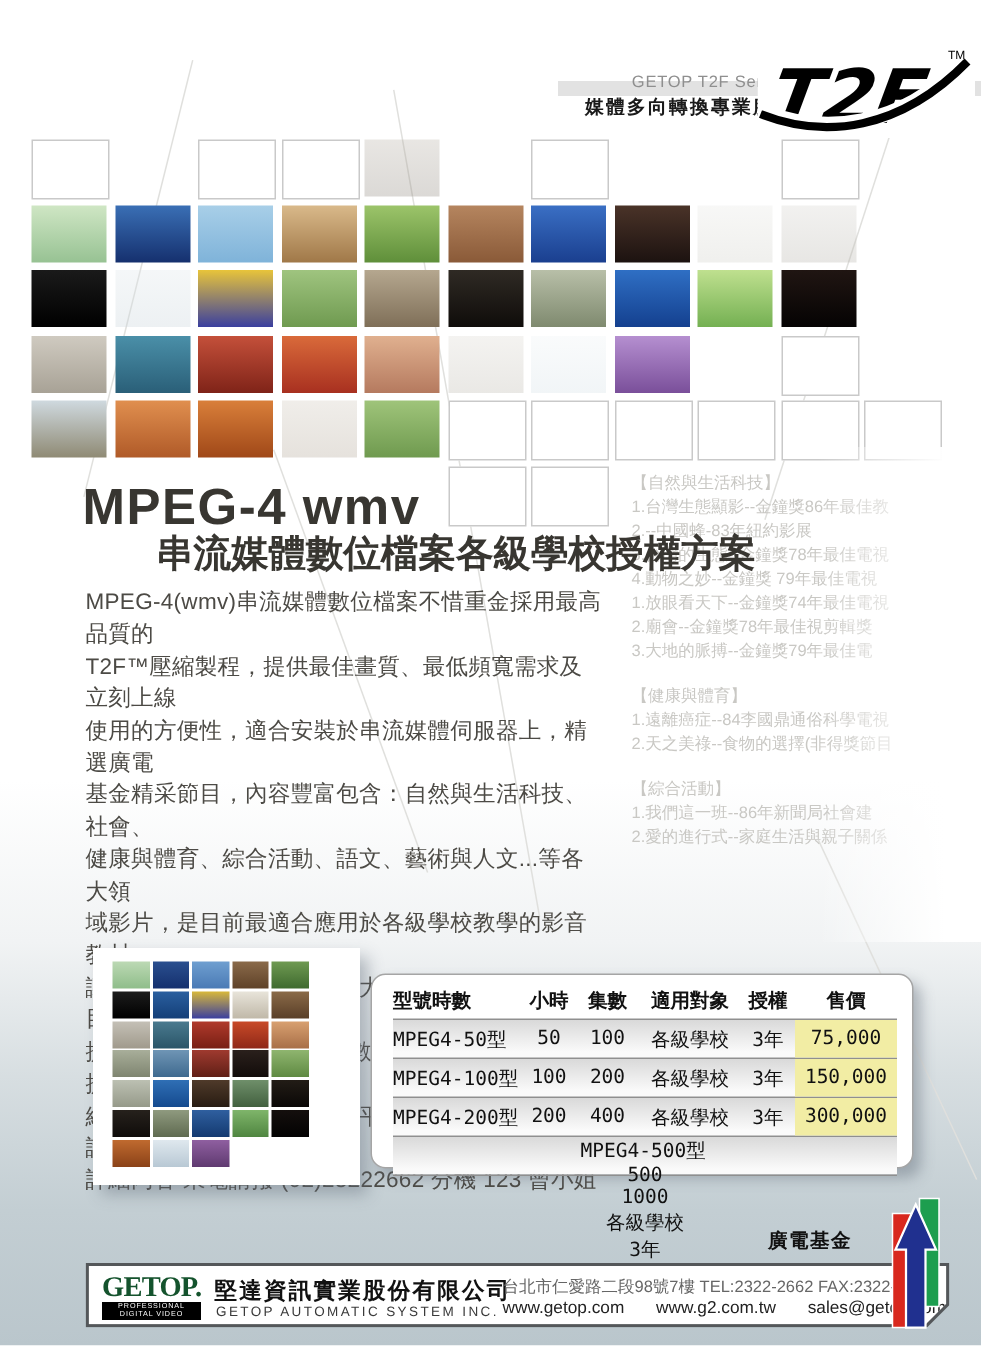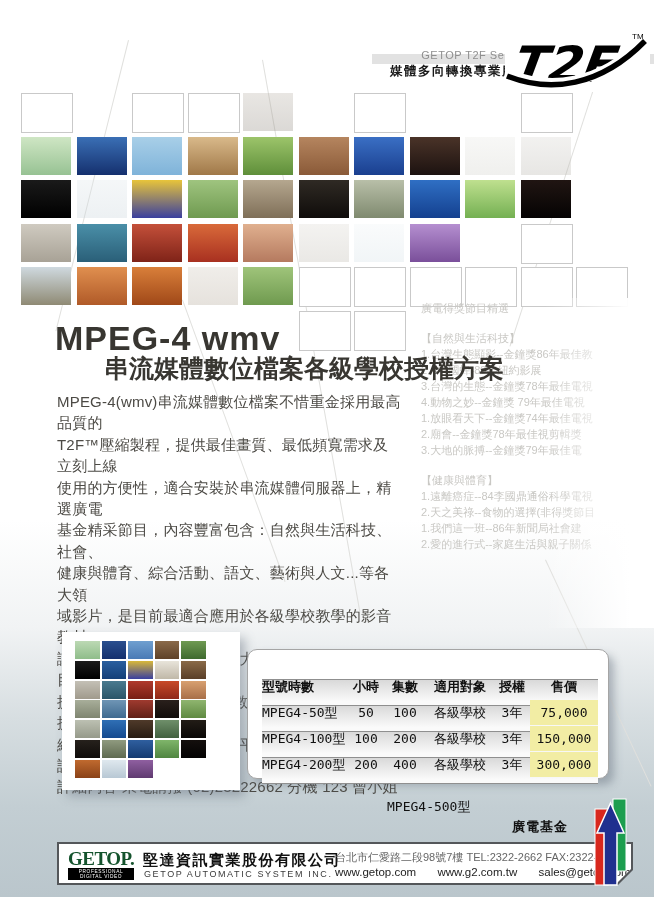--- a/index.html
+++ b/index.html
@@ -37,21 +37,21 @@
   .ccell{position:absolute;}
   
   .price-card{position:absolute;left:247px;top:649px;width:362px;height:130px;background:#fff;
     border:1px solid #a5a5a5;border-radius:10px;box-shadow:5px 6px 9px rgba(100,110,125,.45);
     z-index:3;box-sizing:border-box;padding:5px 10px 0 14px;}
   .prow{display:flex;align-items:center;height:24px;}
   .prow.head{font-weight:bold;font-size:13px;color:#111;}
   .prow.data{border-top:1px solid #8f8f8f;height:25px;background:linear-gradient(180deg,#d9d9d9 0%,#fafafa 85%);
     font-family:"DejaVu Sans Mono", monospace;font-size:13px;color:#111;}
   .prow.data:last-child{border-bottom:1px solid #8f8f8f;flex-direction:column;}
-  .pcell{text-align:center;height:100%;display:flex;align-items:center;justify-content:center;box-sizing:border-box;margin-top:40px;}
+  .pcell{text-align:center;height:100%;display:flex;align-items:center;justify-content:center;box-sizing:border-box;}
   .pcell.c0{width:86px;justify-content:flex-start;}
   .pcell.c1{width:36px;}
   .pcell.c2{width:42px;}
   .pcell.c3{width:68px;font-family:"Liberation Sans", sans-serif;}
   .pcell.c4{width:36px;}
   .pcell.c5{width:68px;}
   .prow.data .pcell.c5{background:#f2eda4;}
   
   .fund-label{position:absolute;left:512px;top:818px;font-size:13px;font-weight:bold;color:#111;z-index:4;letter-spacing:1px;}
   .fund-logo{position:absolute;left:591px;top:797px;z-index:5;}
@@ -150,33 +150,33 @@
 使用的方便性，適合安裝於串流媒體伺服器上，精選廣電
 基金精采節目，內容豐富包含：自然與生活科技、社會、
 健康與體育、綜合活動、語文、藝術與人文...等各大領
 域影片，是目前最適合應用於各級學校教學的影音教材，
 讓教學的內容更加生動活潑大幅提昇教學的效益，目前
 提供各級學校4種串流媒體數位檔案授權方案及另外提供
 線上同步暨非同步遠距教學平台服務，歡迎來電洽詢
 詳細內容‧來電請撥 (02)23222662 分機 123 曾小姐</div>
 
   <div class="sidebar">
-    <div class="sb-title">廣電得獎節目精選</div>
     <div>
         <div class="sb-head">【自然與生活科技】</div>
         <div class="sb-item">1.台灣生態顯影--金鐘獎86年最佳教</div>
         <div class="sb-item">2.--中國蜂-83年紐約影展</div>
         <div class="sb-item">3.台灣的生態--金鐘獎78年最佳電視</div>
         <div class="sb-item">4.動物之妙--金鐘獎 79年最佳電視</div>
         <div class="sb-item">1.放眼看天下--金鐘獎74年最佳電視</div>
         <div class="sb-item">2.廟會--金鐘獎78年最佳視剪輯獎</div>
         <div class="sb-item">3.大地的脈搏--金鐘獎79年最佳電</div>
         <div class="sb-head">【健康與體育】</div>
         <div class="sb-item">1.遠離癌症--84李國鼎通俗科學電視</div>
         <div class="sb-item">2.天之美祿--食物的選擇(非得獎節目</div>
+        <div class="sb-head">【綜合活動】</div>
         <div class="sb-item">1.我們這一班--86年新聞局社會建</div>
         <div class="sb-item">2.愛的進行式--家庭生活與親子關係</div>
       </div>
   </div>
   <div class="sb-fade"></div>
 
   <div class="collage-card">
       <div class="ccell" style="left: 13px; top: 9px; width: 24.5px; height: 18px; background: linear-gradient(rgb(188, 217, 180), rgb(143, 189, 138));"></div>
       <div class="ccell" style="left: 39.5px; top: 9px; width: 24.5px; height: 18px; background: linear-gradient(rgb(42, 79, 143), rgb(21, 48, 110));"></div>
       <div class="ccell" style="left: 66px; top: 9px; width: 24.5px; height: 18px; background: linear-gradient(rgb(111, 159, 208), rgb(74, 122, 181));"></div>

